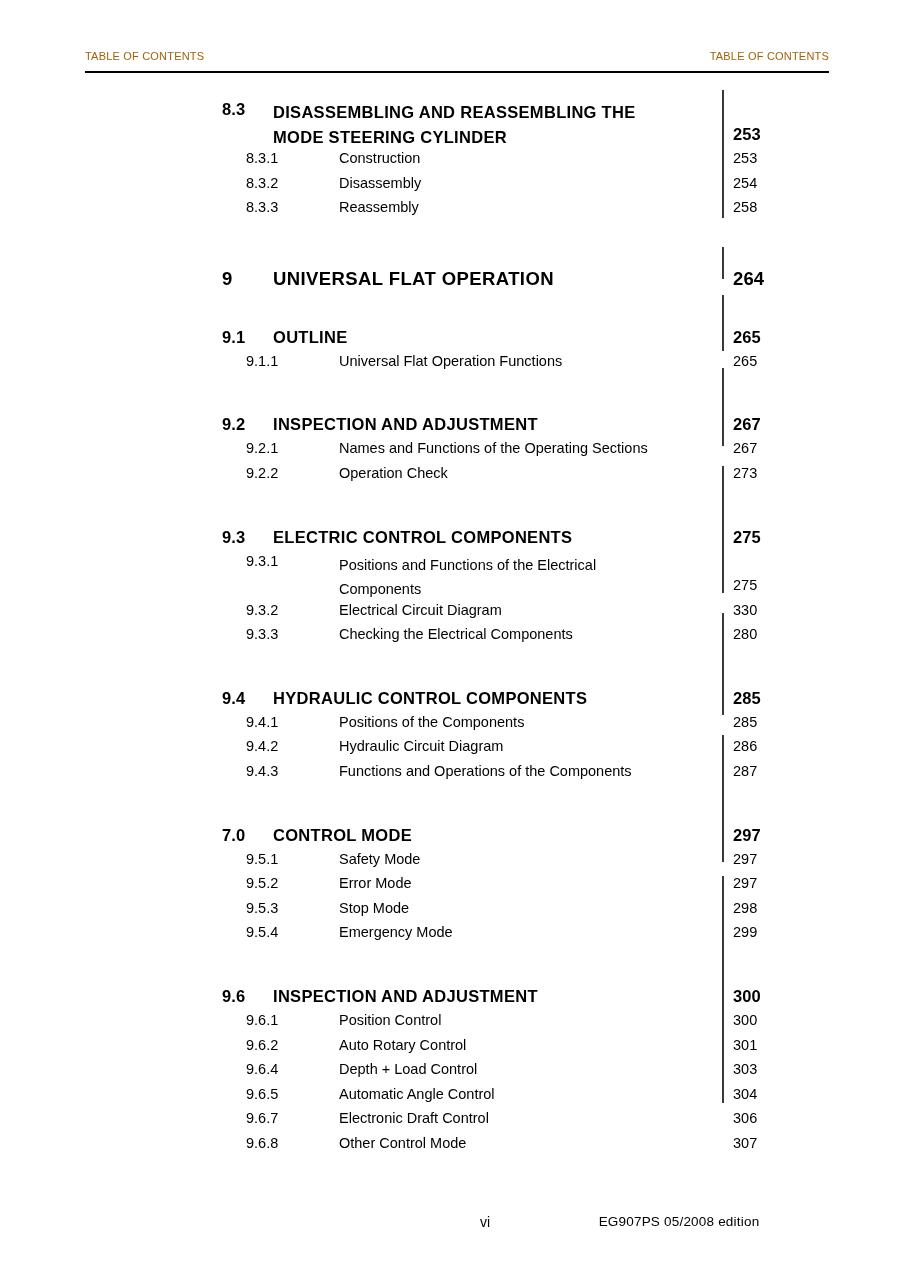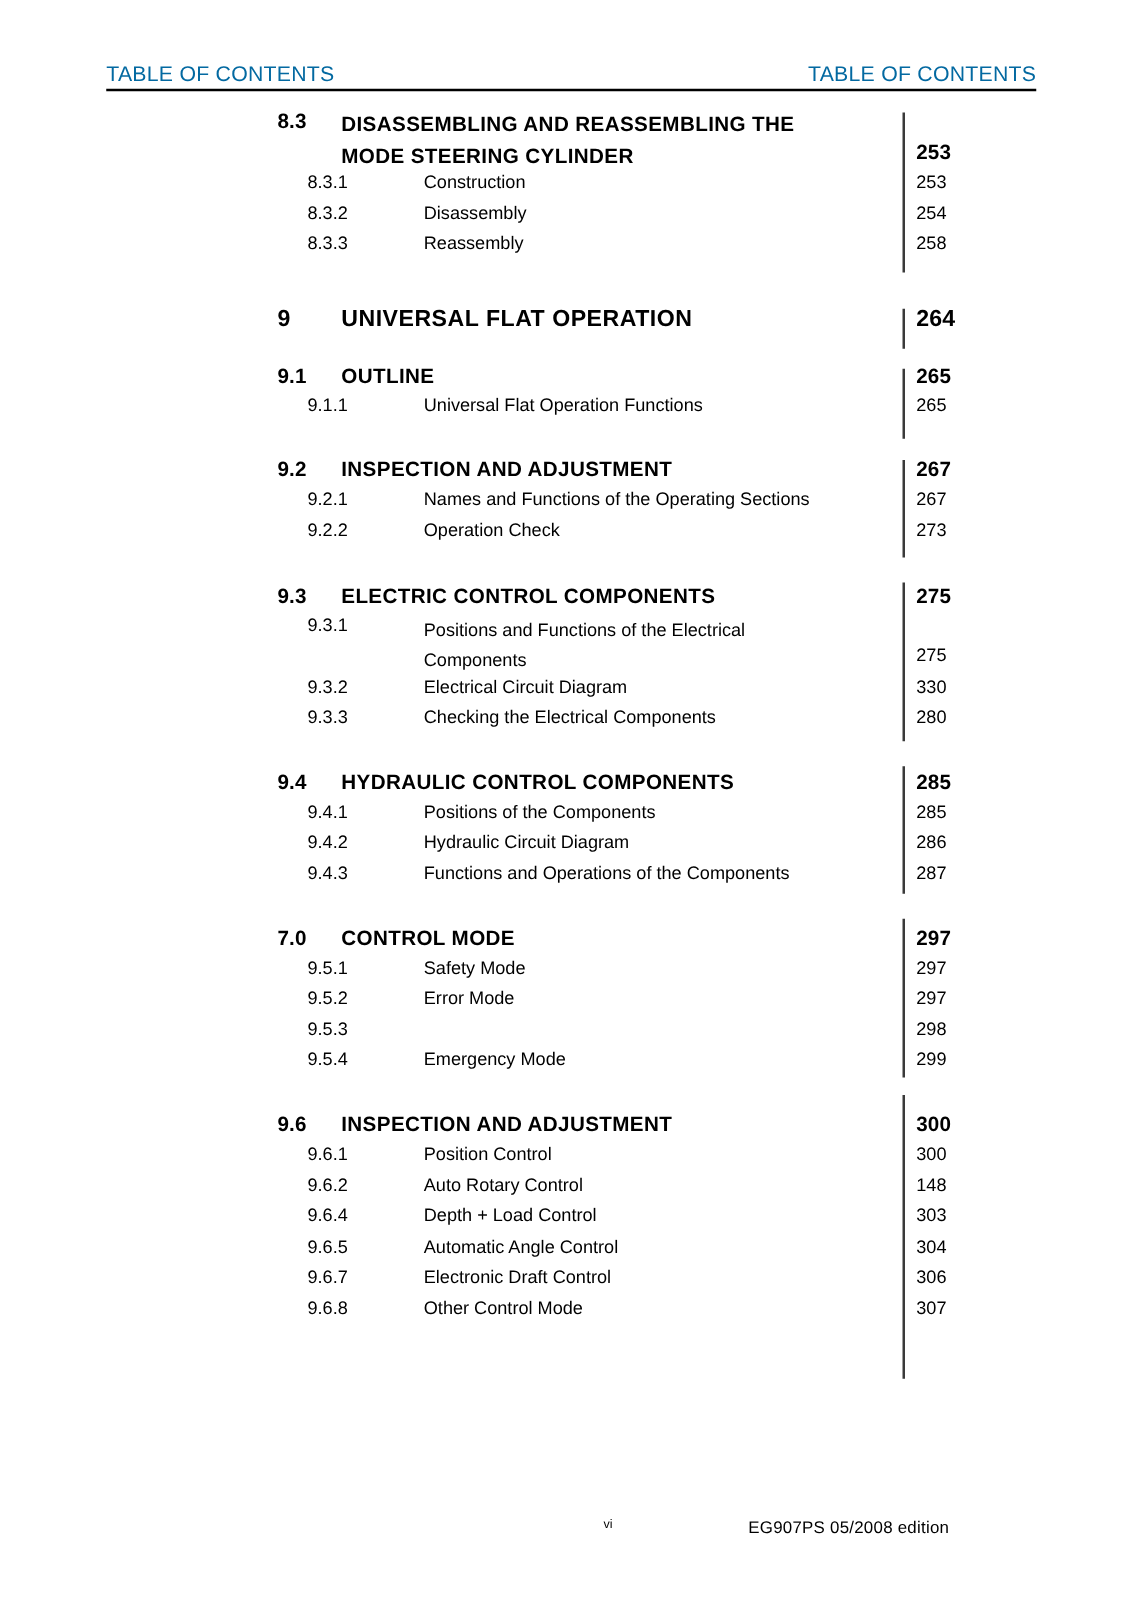--- a/index.html
+++ b/index.html
@@ -21,23 +21,23 @@
 
   
   .page-header {
     position: absolute;
     left: 85px;
     top: 50px;
     width: 744px;
     display: flex;
     justify-content: space-between;
     align-items: flex-end;
-    font-size: 17px;
+    font-size: 11px;
     letter-spacing: 0.2px;
-    color: #0369a1;
+    color: #a16207;
   }
   .header-rule {
     position: absolute;
     left: 85px;
     top: 71px;
     width: 744px;
     height: 1.6px;
     background: #000;
   }
 
@@ -107,21 +107,21 @@
   .lvl1 .title { letter-spacing: 0.3px; }
   .lvl1.chapter .title { letter-spacing: 0.4px; }
 
   .lvl2 .subnum,
   .lvl2 .subtitle,
   .lvl2 .pageno {
     font-weight: normal;
     font-size: 14.5px;
   }
 
-  .row.lvl1 { height: 25px; }
+  .row.lvl1 { height: 25px; margin-top: 12px; }
   .row.lvl1.chapter { height: 30px; }
   .row.lvl1.twoline { height: 50px; }
   .row.lvl2 { height: 24.6px; }
 
   .title.wrap {
     line-height: 25px;
     white-space: pre-line;
   }
   .subtitle.wrap {
     line-height: 24.6px;
@@ -141,21 +141,21 @@
     background: #3a3a3a;
   }
 
   
   .footer-pageno {
     position: absolute;
     left: 430px;
     top: 1214px;
     width: 60px;
     text-align: right;
-    font-size: 10px;
+    font-size: 14px;
   }
   .footer-edition {
     position: absolute;
     left: 529px;
     top: 1214px;
     width: 300px;
     text-align: center;
     font-size: 13.5px;
     letter-spacing: 0.2px;
   }
@@ -280,20 +280,21 @@
         <span class="subtitle">Safety Mode</span>
         <span class="pageno">297</span>
       </div>
       <div class="row lvl2">
         <span class="subnum">9.5.2</span>
         <span class="subtitle">Error Mode</span>
         <span class="pageno">297</span>
       </div>
       <div class="row lvl2">
         <span class="subnum">9.5.3</span>
+        <span class="subtitle">Stop Mode</span>
         <span class="pageno">298</span>
       </div>
       <div class="row lvl2">
         <span class="subnum">9.5.4</span>
         <span class="subtitle">Emergency Mode</span>
         <span class="pageno">299</span>
       </div>
       <div class="gap-before-section"></div>
       <div class="row lvl1">
         <span class="num">9.6</span>
@@ -301,21 +302,21 @@
         <span class="pageno">300</span>
       </div>
       <div class="row lvl2">
         <span class="subnum">9.6.1</span>
         <span class="subtitle">Position Control</span>
         <span class="pageno">300</span>
       </div>
       <div class="row lvl2">
         <span class="subnum">9.6.2</span>
         <span class="subtitle">Auto Rotary Control</span>
-        <span class="pageno">148</span>
+        <span class="pageno">301</span>
       </div>
       <div class="row lvl2">
         <span class="subnum">9.6.4</span>
         <span class="subtitle">Depth + Load Control</span>
         <span class="pageno">303</span>
       </div>
       <div class="row lvl2">
         <span class="subnum">9.6.5</span>
         <span class="subtitle">Automatic Angle Control</span>
         <span class="pageno">304</span>

